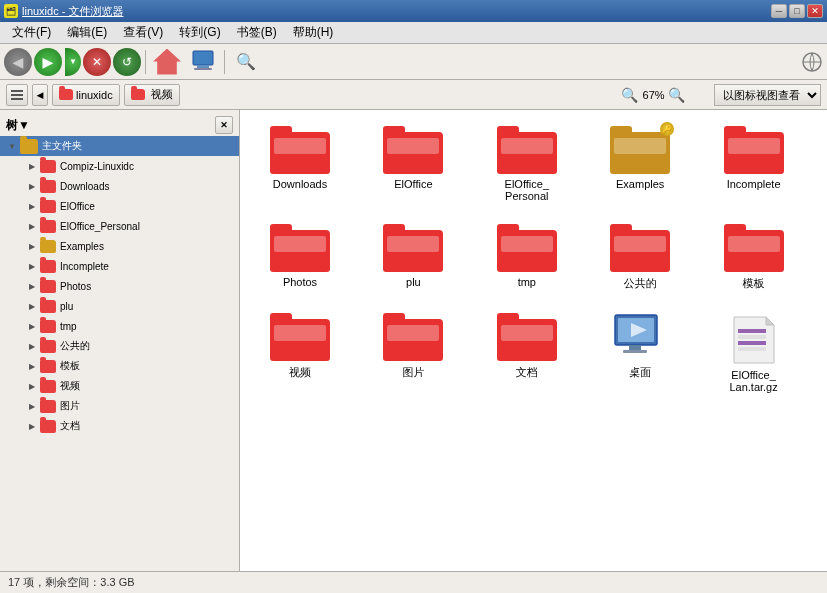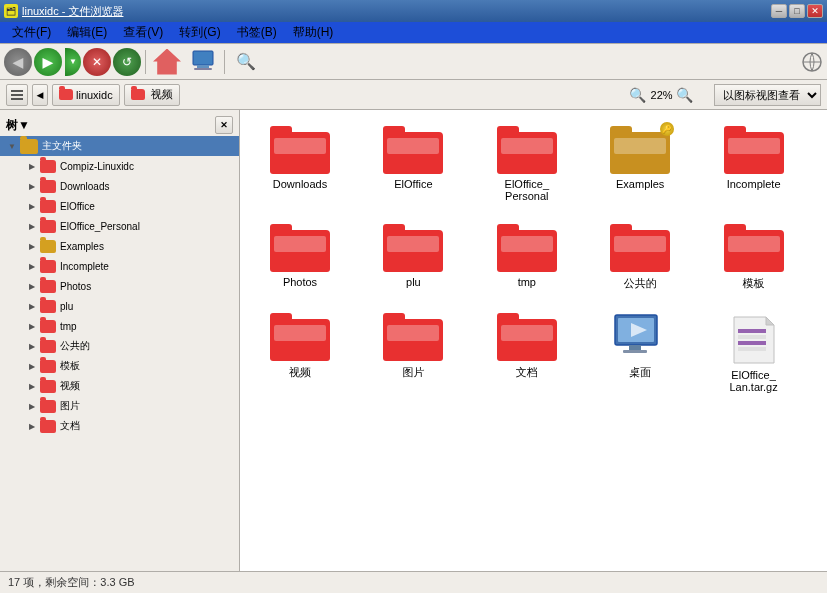--- a/index.html
+++ b/index.html
@@ -38,21 +38,21 @@
       border-radius: 2px;
       display: inline-flex; align-items: center; justify-content: center;
       font-size: 9px; cursor: pointer;
       background: linear-gradient(to bottom, #e0e0e0, #b0b0b0);
       color: #333;
     }
     .win-btn.close { background: linear-gradient(to bottom, #e05050, #c03030); color: white; }
 
     
     #menubar {
-      background: #1d4ed8;
+      background: #e5e5e5;
       height: 22px;
       display: flex;
       align-items: center;
       padding: 0 4px;
       border-bottom: 1px solid #b0ada8;
     }
     .menu-item {
       padding: 2px 8px;
       cursor: pointer;
       font-size: 12px;
@@ -388,24 +388,24 @@
   </div>
   <div class="loc-btn">
     <div style="width:14px; height:11px; background:#e84040; border-radius:1px 3px 2px 2px; position:relative; margin-right:3px;">
       <div style="position:absolute; top:-3px; left:0; width:6px; height:3px; background:#e84040; border-radius:2px 2px 0 0;"></div>
     </div>
     <span>视频</span>
   </div>
 
   <div class="zoom-area">
     <span style="font-size:14px; cursor:pointer;">🔍</span>
-    <span>22%</span>
+    <span>67%</span>
     <span style="font-size:14px; cursor:pointer;">🔍</span>
   </div>
-  <div style="margin-left:16px;">
+  <div style="margin-left:24px;">
     <select class="view-select">
       <option>以图标视图查看</option>
       <option>以列表视图查看</option>
       <option>以紧凑视图查看</option>
     </select>
   </div>
 </div>
 
 <div id="main">
 

